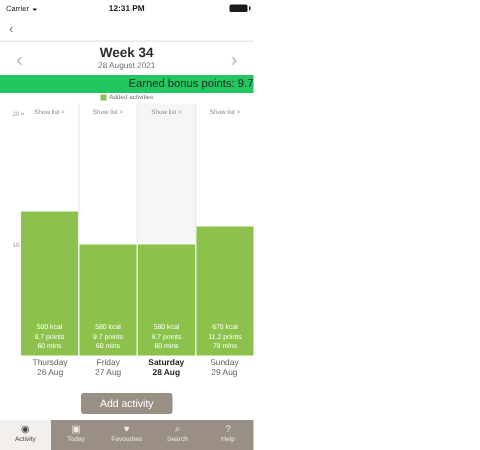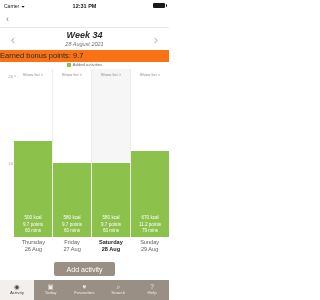--- a/index.html
+++ b/index.html
@@ -40,28 +40,28 @@
   .logo .strong { font-weight:bold; color:#3d3d3d; }
   .logo .light { font-weight:normal; color:#a8a8a8; }
   .nav-spacer { width:20px; }
 
   
   .weekbar {
     height:22px; display:flex; align-items:center;
     padding:0 5px; background:#fff;
   }
   .wk-arrow { font-size:13px; color:#b8b8b8; width:16px; text-align:center; line-height:1; }
-  .wk-mid { flex:1; text-align:center;font-style:italic; }
+  .wk-mid { flex:1; text-align:center; }
   .wk-title { font-size:9px; font-weight:bold; color:#2b2b2b; line-height:1.05; }
   .wk-sub { font-size:5.5px; color:#6d6d6d; margin-top:0.5px; }
 
   
   .bonus {
-    text-align:left; font-size:7.5px; color:#2b2b2b;
-    padding:1px 0 2px; background:#f97316;
+    text-align:right; font-size:7.5px; color:#2b2b2b;
+    padding:1px 0 2px; background:#22c55e;
   }
   
   .legend {
     display:flex; align-items:center; justify-content:center; gap:2px;
     padding-bottom:2px; background:#fff;
   }
   .legend-swatch { width:4px; height:4px; background:#8cc14c; }
   .legend-label { font-size:4.2px; color:#6d6d6d; }
 
   

